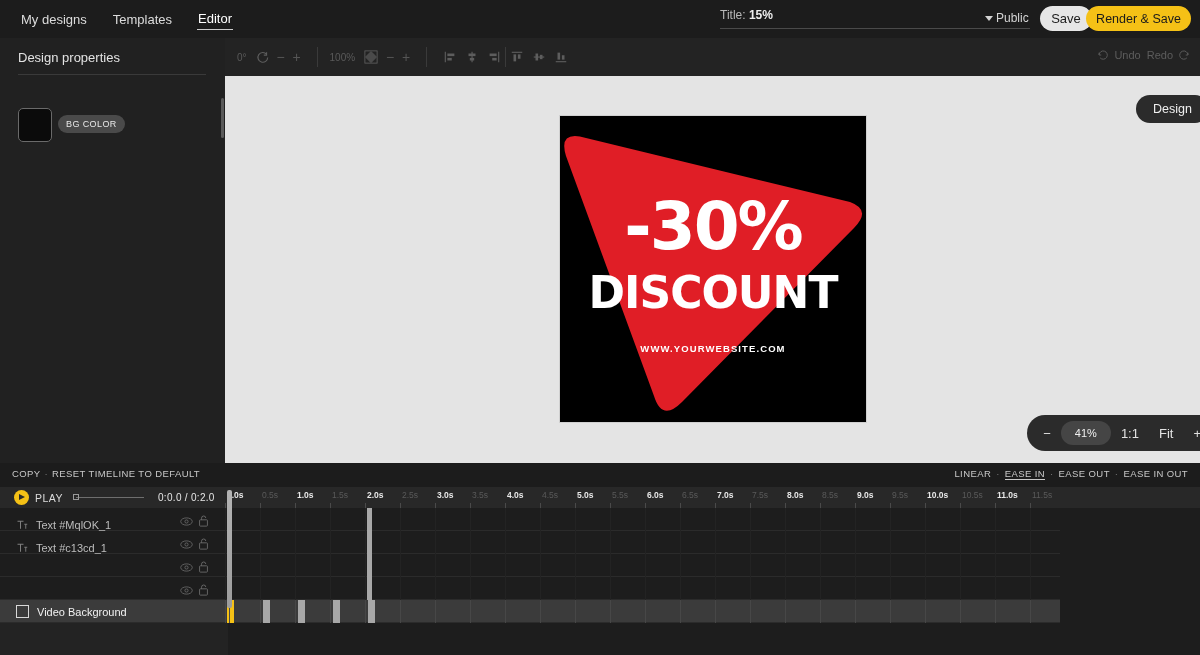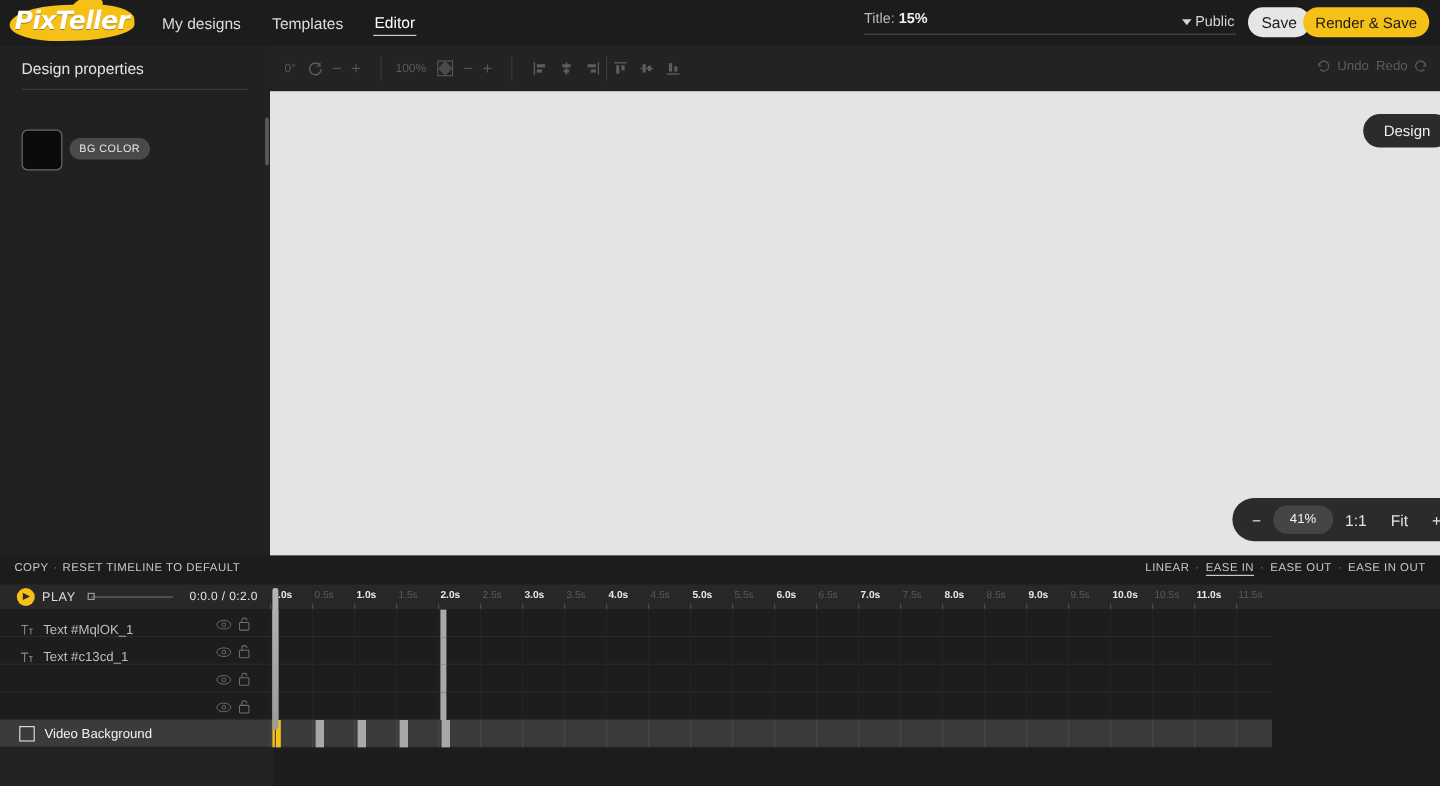--- a/index.html
+++ b/index.html
@@ -308,24 +308,20 @@
   }
   #tlbottom-left {
     position: absolute; left: 0; top: 623px; width: 228px; height: 32px;
     background: #232323;
   }
 </style>
 </head>
 <body>
 
 <div id="topnav">
-  <div id="logo">
-    <div class="brush"></div>
-    <div class="logotext">PixTeller</div>
-  </div>
   <div class="navlinks">
     <div class="navlink">My designs</div>
     <div class="navlink">Templates</div>
     <div class="navlink active">Editor</div>
   </div>
 </div>
 
 <div id="titlewrap">
   <div class="tline">
     <span>Title:</span>
@@ -429,20 +425,28 @@
     <svg width="11" height="11" viewBox="0 0 16 16">
         <path d="M13 7a6 6 0 1 0-1.6 4.5" fill="none" stroke="#5c5c5c" stroke-width="1.4"></path>
         <path d="M13 4v3.3H9.8" fill="none" stroke="#5c5c5c" stroke-width="1.4"></path>
       </svg>
   </div>
 </div>
 
 <div id="canvasarea">
   <div id="design-btn">Design</div>
 
+  <div id="artboard">
+    <svg class="tri" viewBox="0 0 314 302">
+      <path d="M12 38 Q4 12 32 20 L296 84 Q318 92 300 110 L128 284 Q108 304 100 278 Z" fill="#e01e26"></path>
+    </svg>
+    <div id="art-pct">-30%</div>
+    <div id="art-disc">DISCOUNT</div>
+    <div id="art-url">WWW.YOURWEBSITE.COM</div>
+  </div>
 
   <div id="zoomctl">
     <span class="zb">−</span>
     <span class="zpill">41%</span>
     <span class="zb">1:1</span>
     <span class="zb">Fit</span>
     <span class="zb">+</span>
   </div>
 </div>
 

